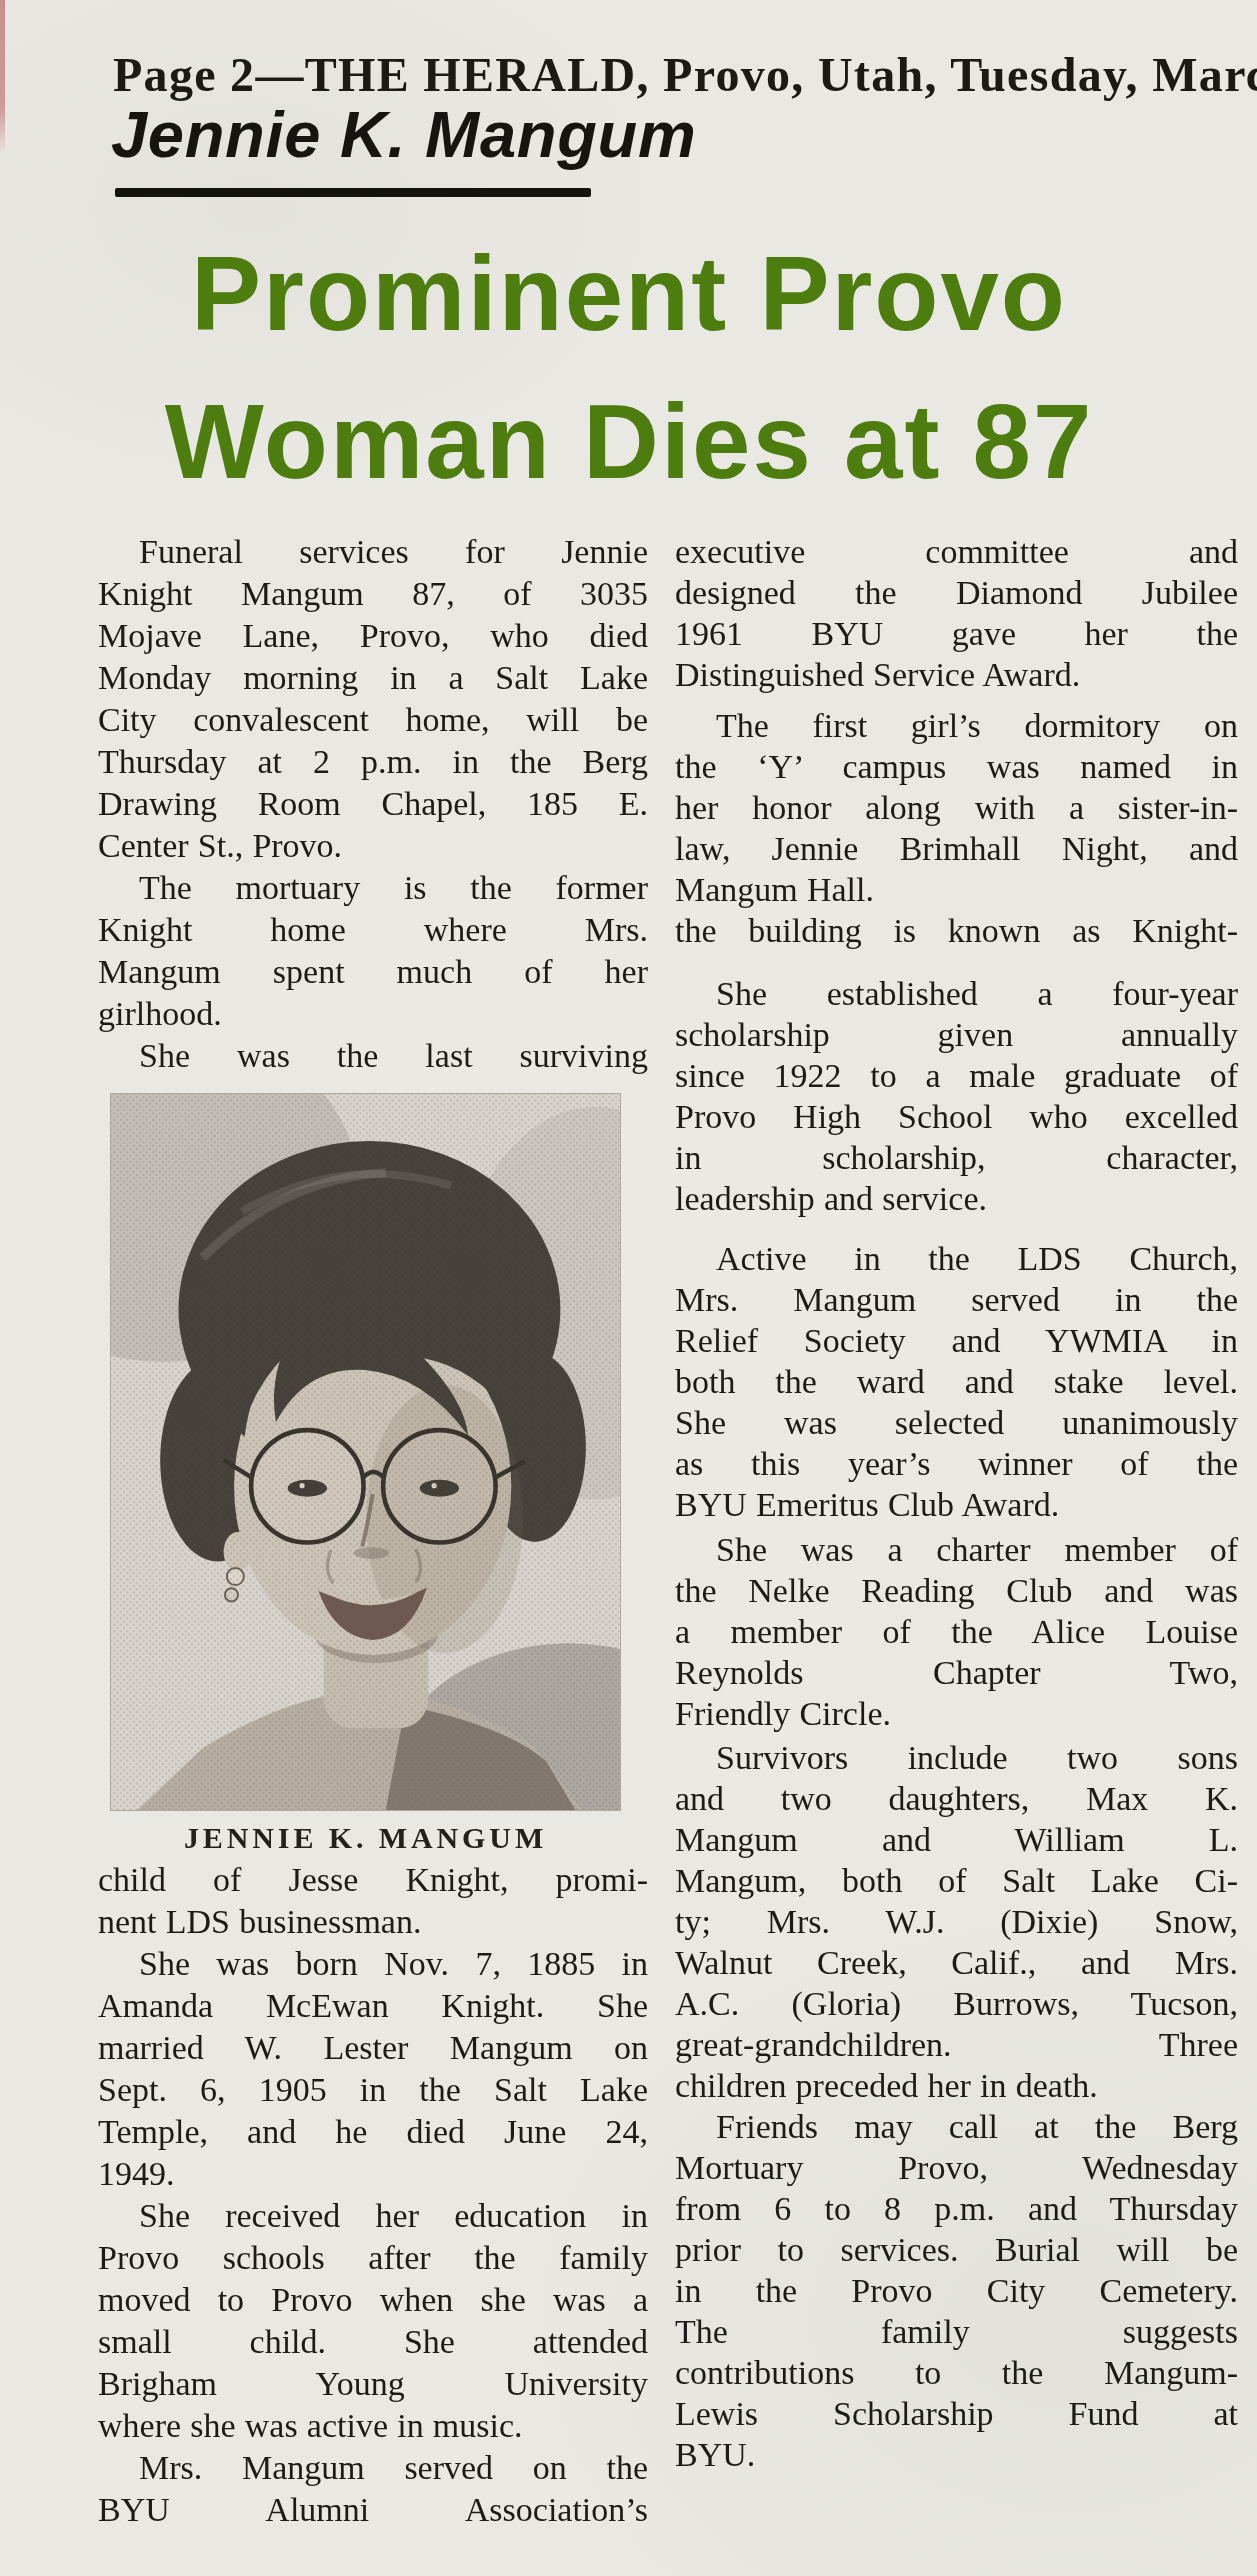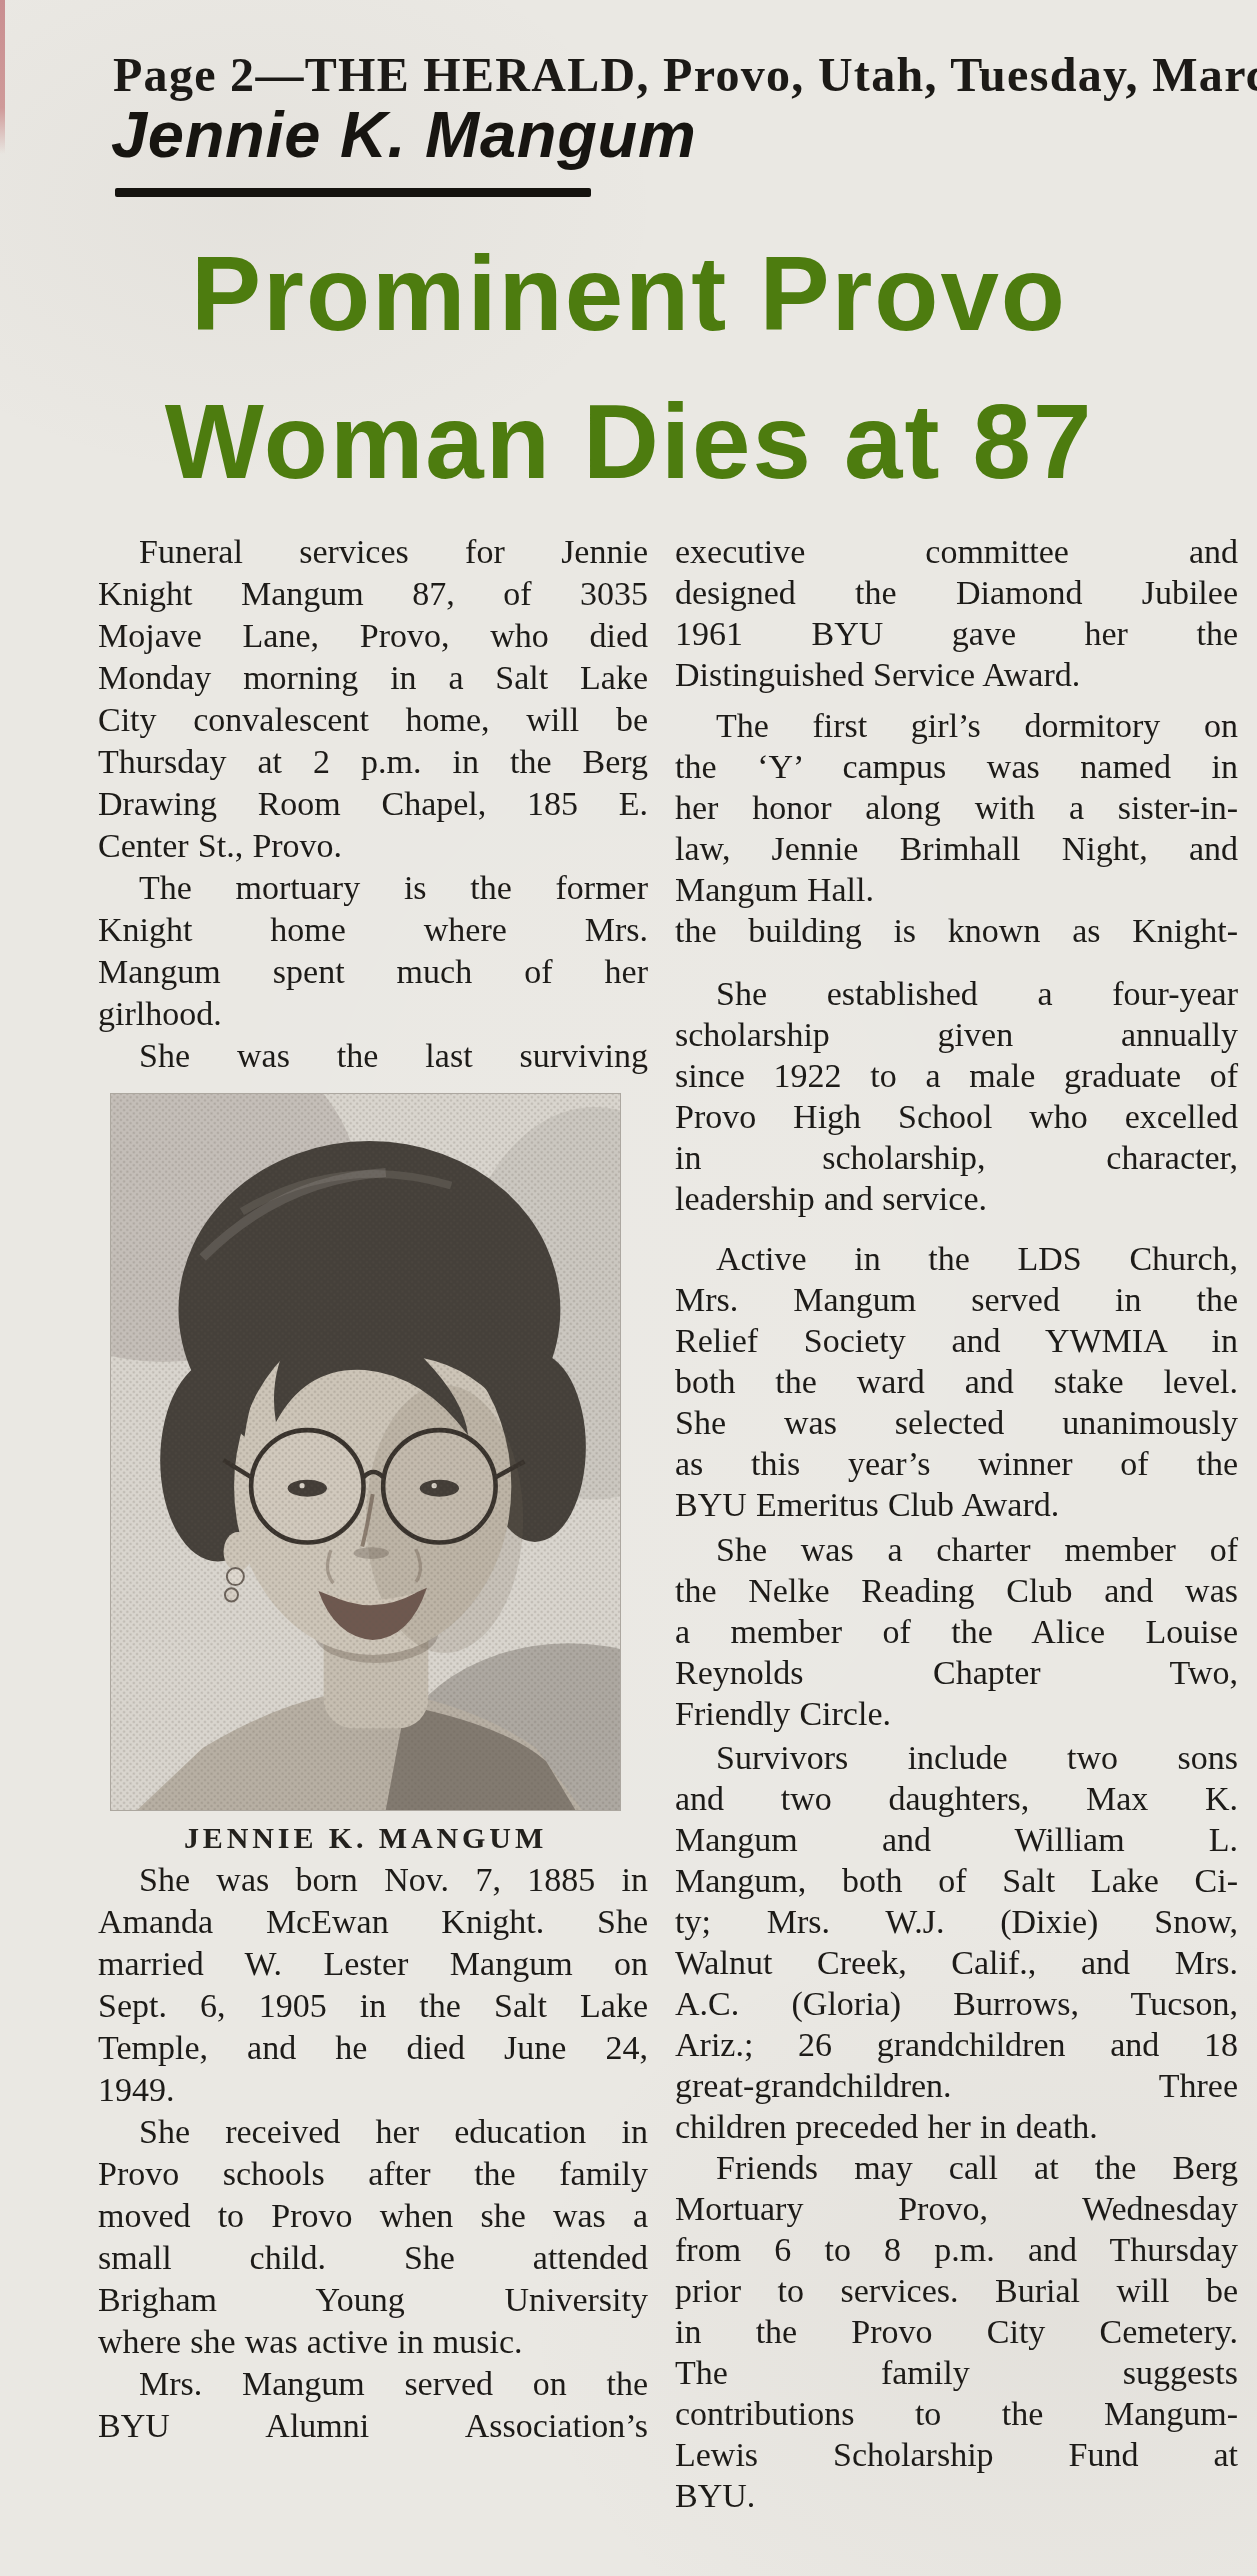--- a/index.html
+++ b/index.html
@@ -180,20 +180,24 @@
         </g>
 
         <rect x="0" y="0" width="778" height="1095" fill="url(#ht)" opacity="0.24"></rect>
       </svg>
     </figure>
 
     <div class="photo-caption">JENNIE K. MANGUM</div>
 
     <div id="left-after" class="after-photo">
         <div class="para">
+          <div class="ln">child of Jesse Knight, promi-</div>
+          <div class="ln last">nent LDS businessman.</div>
+        </div>
+        <div class="para">
           <div class="ln ind">She was born Nov. 7, 1885 in</div>
           <div class="ln">Amanda McEwan Knight. She</div>
           <div class="ln">married W. Lester Mangum on</div>
           <div class="ln">Sept. 6, 1905 in the Salt Lake</div>
           <div class="ln">Temple, and he died June 24,</div>
           <div class="ln last">1949.</div>
         </div>
         <div class="para">
           <div class="ln ind">She received her education in</div>
           <div class="ln">Provo schools after the family</div>
@@ -249,21 +253,20 @@
         <div class="ln last">Friendly Circle.</div>
       </div>
       <div class="para" style="margin-top: 3.3px;">
         <div class="ln ind">Survivors include two sons</div>
         <div class="ln">and two daughters, Max K.</div>
         <div class="ln">Mangum and William L.</div>
         <div class="ln">Mangum, both of Salt Lake Ci-</div>
         <div class="ln">ty; Mrs. W.J. (Dixie) Snow,</div>
         <div class="ln">Walnut Creek, Calif., and Mrs.</div>
         <div class="ln">A.C. (Gloria) Burrows, Tucson,</div>
-        <div class="ln">Ariz.; 26 grandchildren and 18</div>
         <div class="ln">great-grandchildren. Three</div>
         <div class="ln last">children preceded her in death.</div>
       </div>
       <div class="para">
         <div class="ln ind">Friends may call at the Berg</div>
         <div class="ln">Mortuary Provo, Wednesday</div>
         <div class="ln">from 6 to 8 p.m. and Thursday</div>
         <div class="ln">prior to services. Burial will be</div>
         <div class="ln">in the Provo City Cemetery.</div>
         <div class="ln">The family suggests</div>

